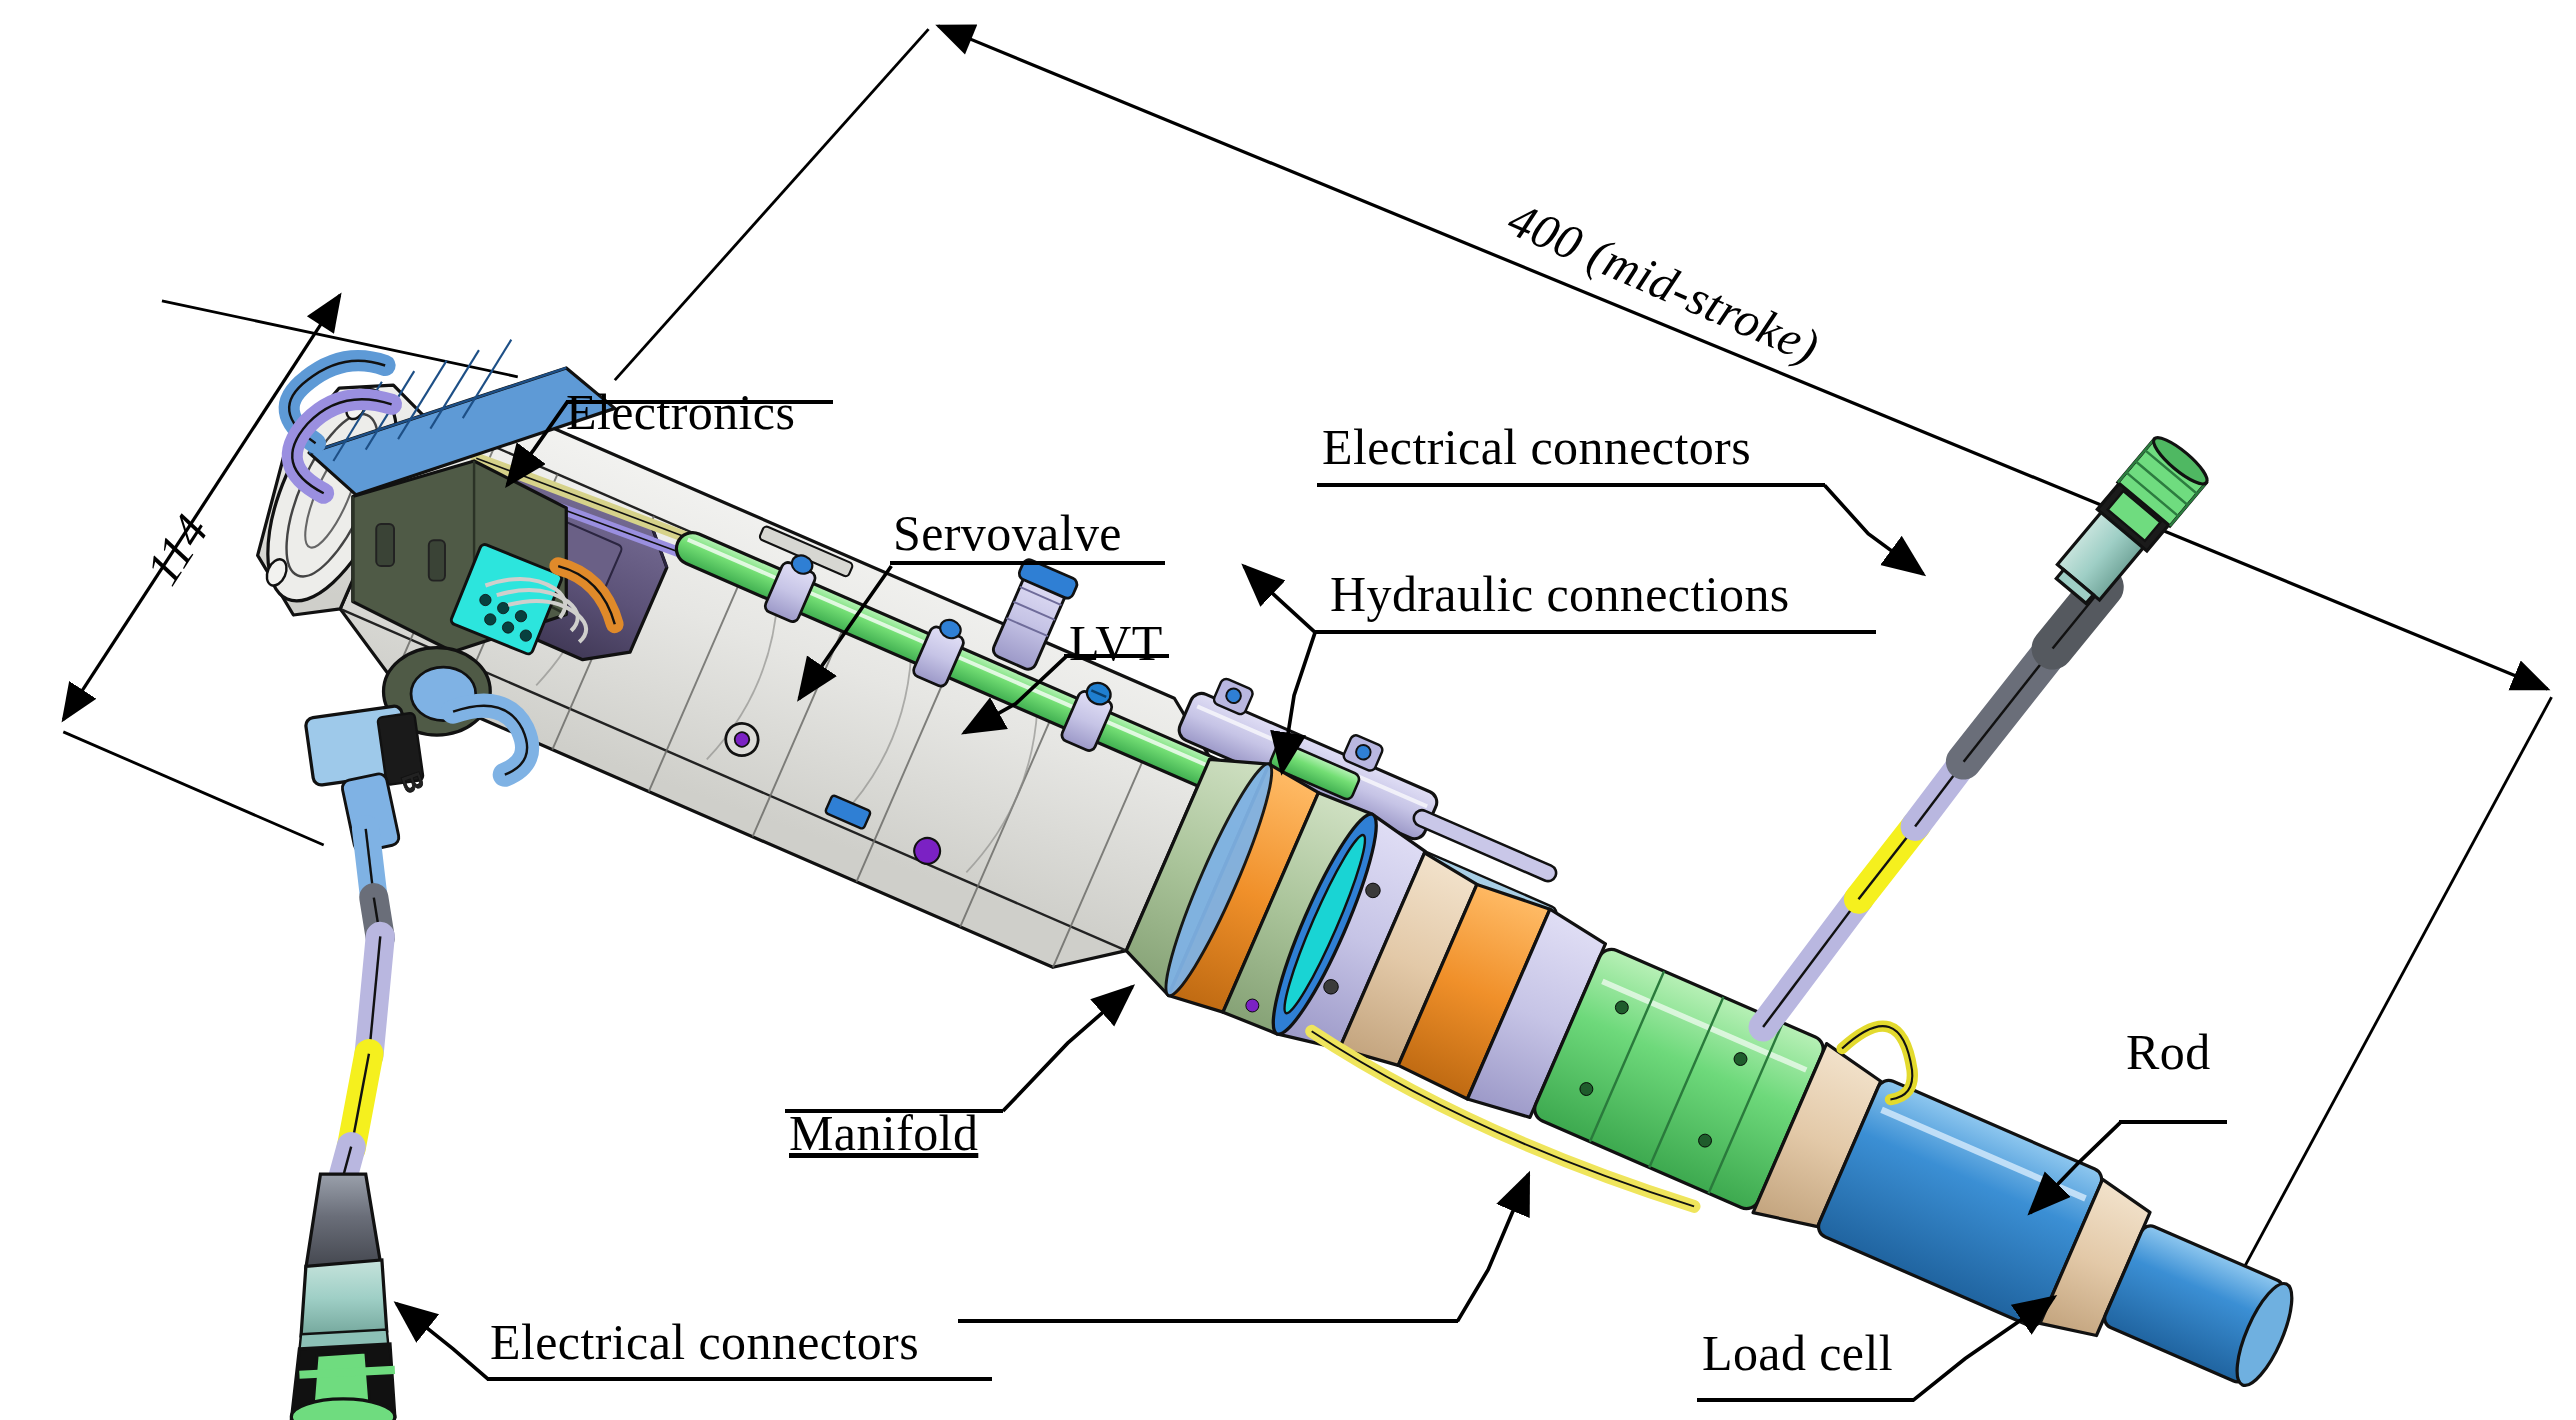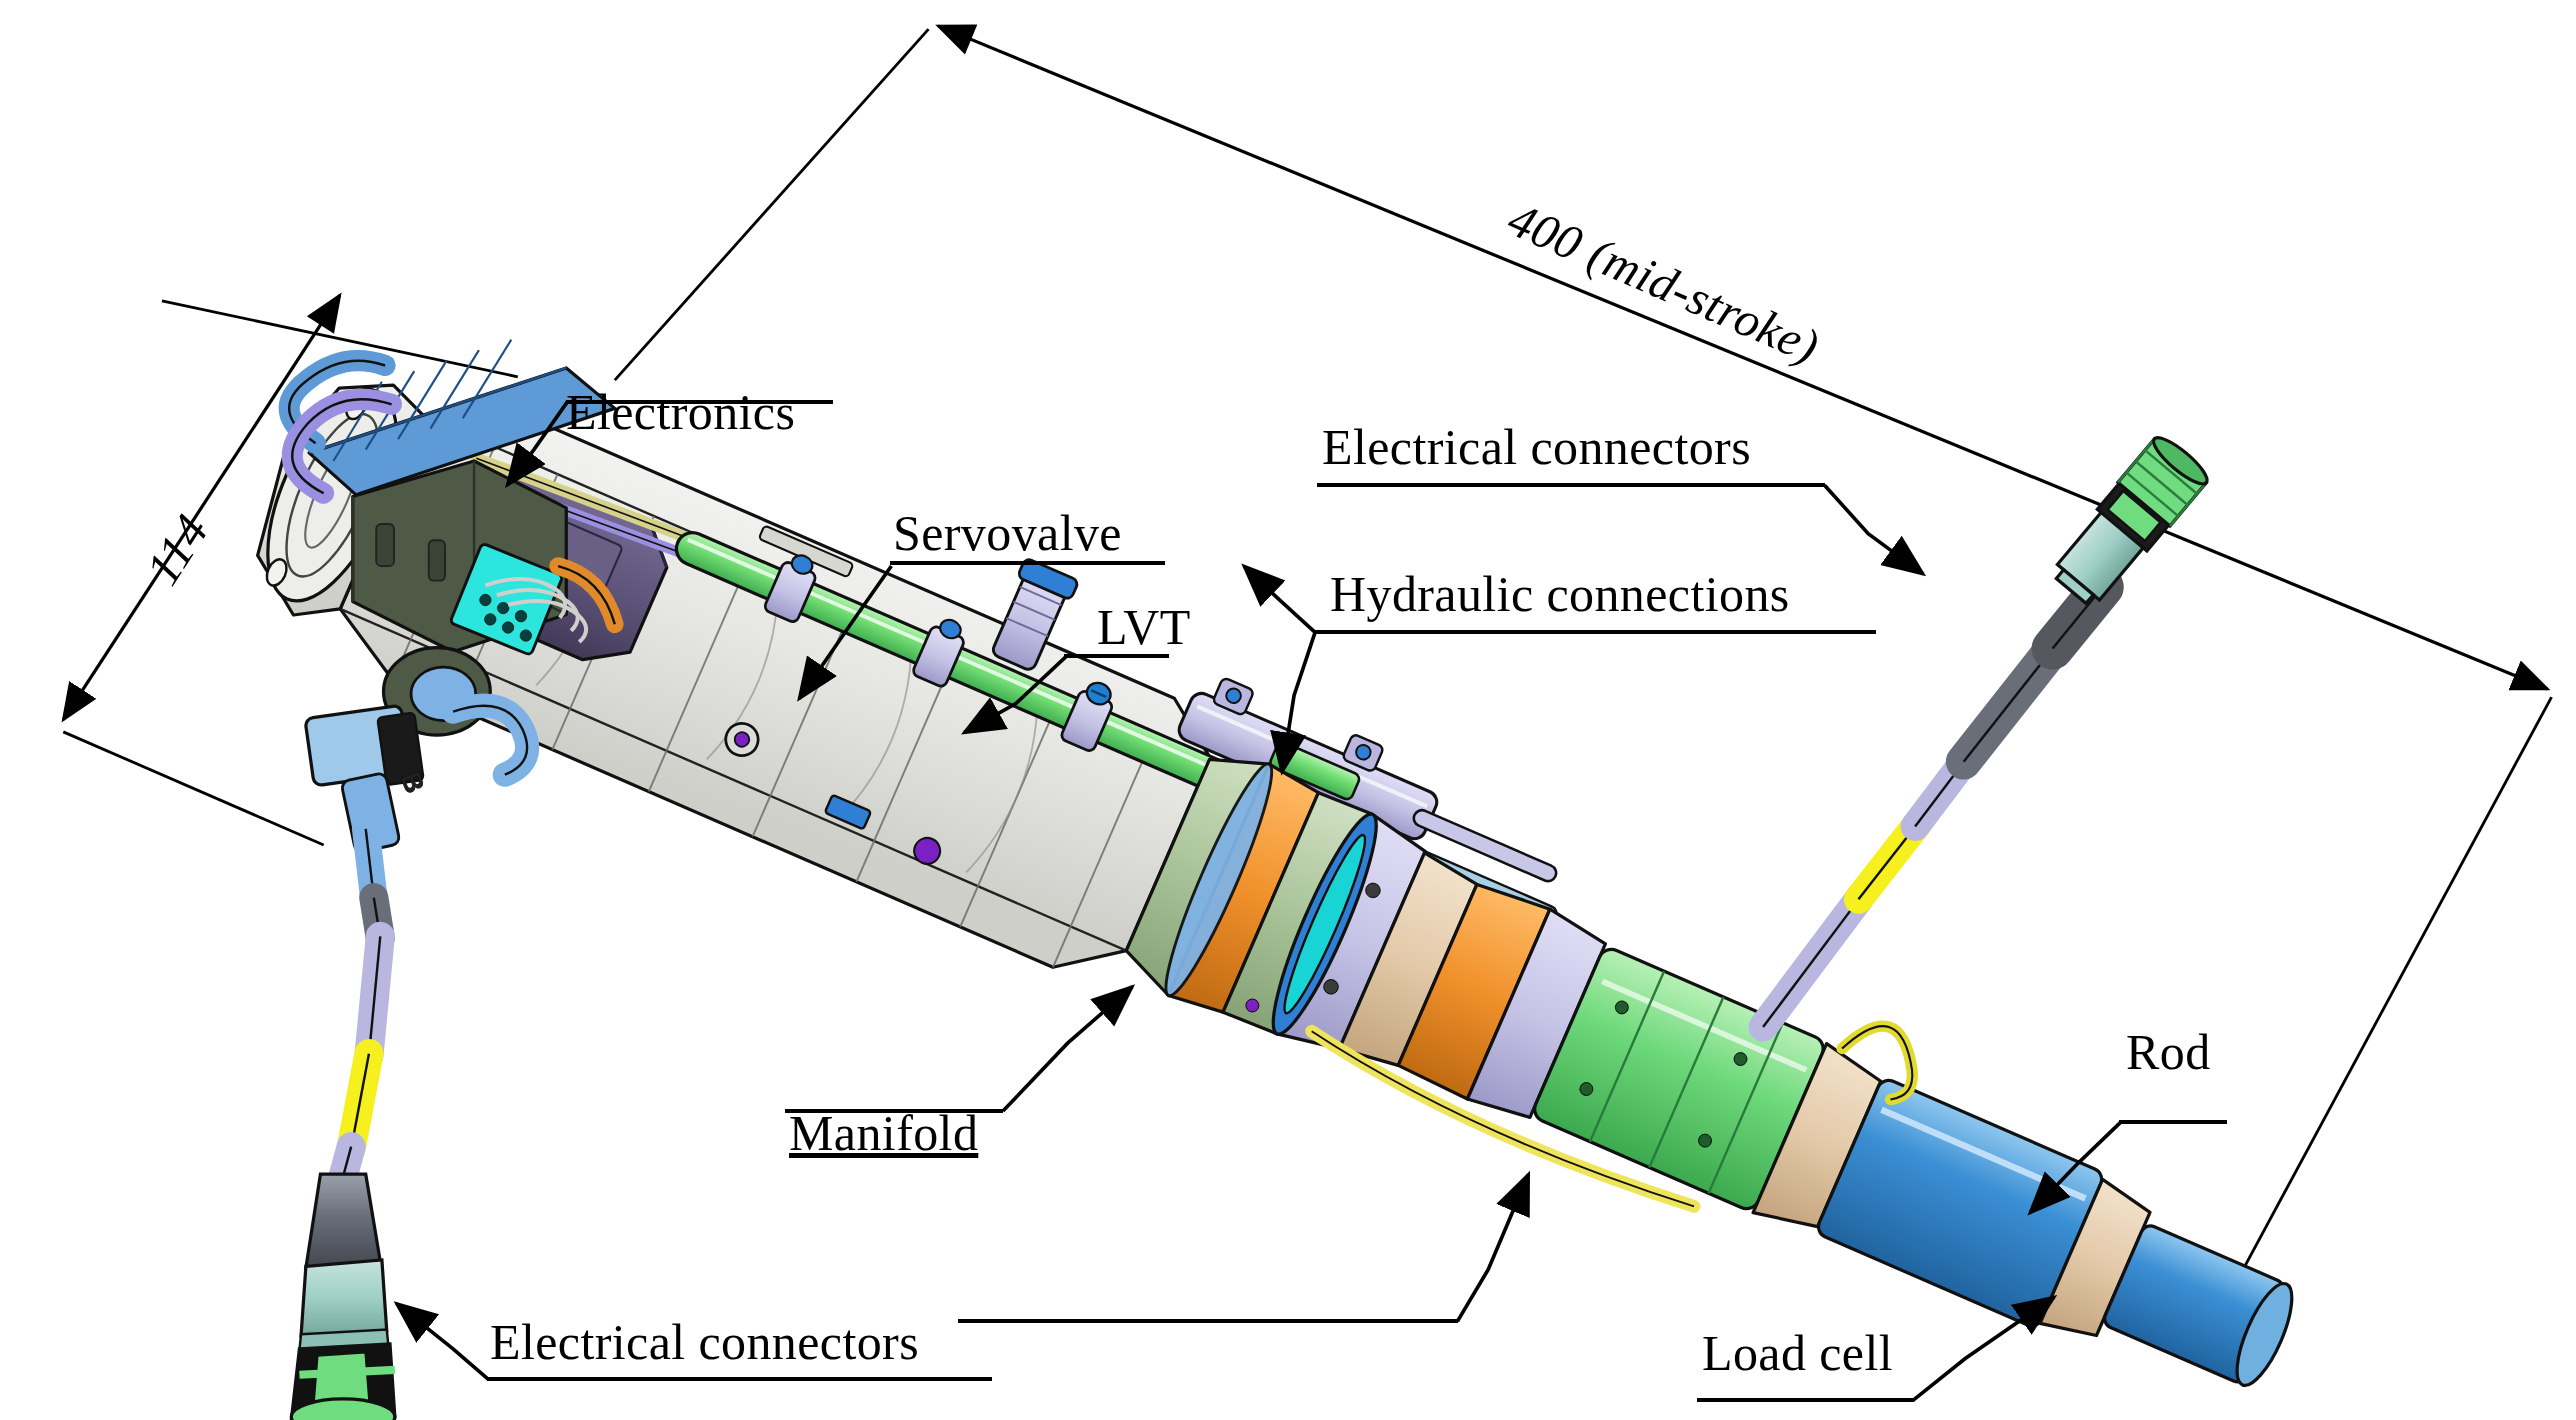--- a/index.html
+++ b/index.html
@@ -346,21 +346,21 @@
 <div class="lbl dim" style="left:1521px; top:194px; transform:rotate(23.5deg); transform-origin:0 0;">400 (mid-stroke)</div>
 
 <div class="lbl dim" style="left:137px; top:566px; transform:rotate(-57deg); transform-origin:0 0;">114</div>
 
 <div class="lbl" style="left:566px; top:348px;margin-top:39px;">Electronics</div>
 <div class="ul" style="left:566px; top:400px; width:267px;"></div>
 
 <div class="lbl" style="left:893px; top:508px;">Servovalve</div>
 <div class="ul" style="left:890px; top:561px; width:275px;"></div>
 
-<div class="lbl" style="left:1069px; top:602px;margin-left:28px;">LVT</div>
+<div class="lbl" style="left:1069px; top:618px;">LVT</div>
 <div class="ul" style="left:1064px; top:654px; width:105px;"></div>
 
 <div class="lbl" style="left:1322px; top:422px;">Electrical connectors</div>
 <div class="ul" style="left:1317px; top:483px; width:508px;"></div>
 
 <div class="lbl" style="left:1330px; top:569px;">Hydraulic connections</div>
 <div class="ul" style="left:1315px; top:630px; width:561px;"></div>
 
 <div class="lbl" style="left:789px; top:1108px;text-decoration:underline;">Manifold</div>
 <div class="ul" style="left:785px; top:1109px; width:218px;"></div>

